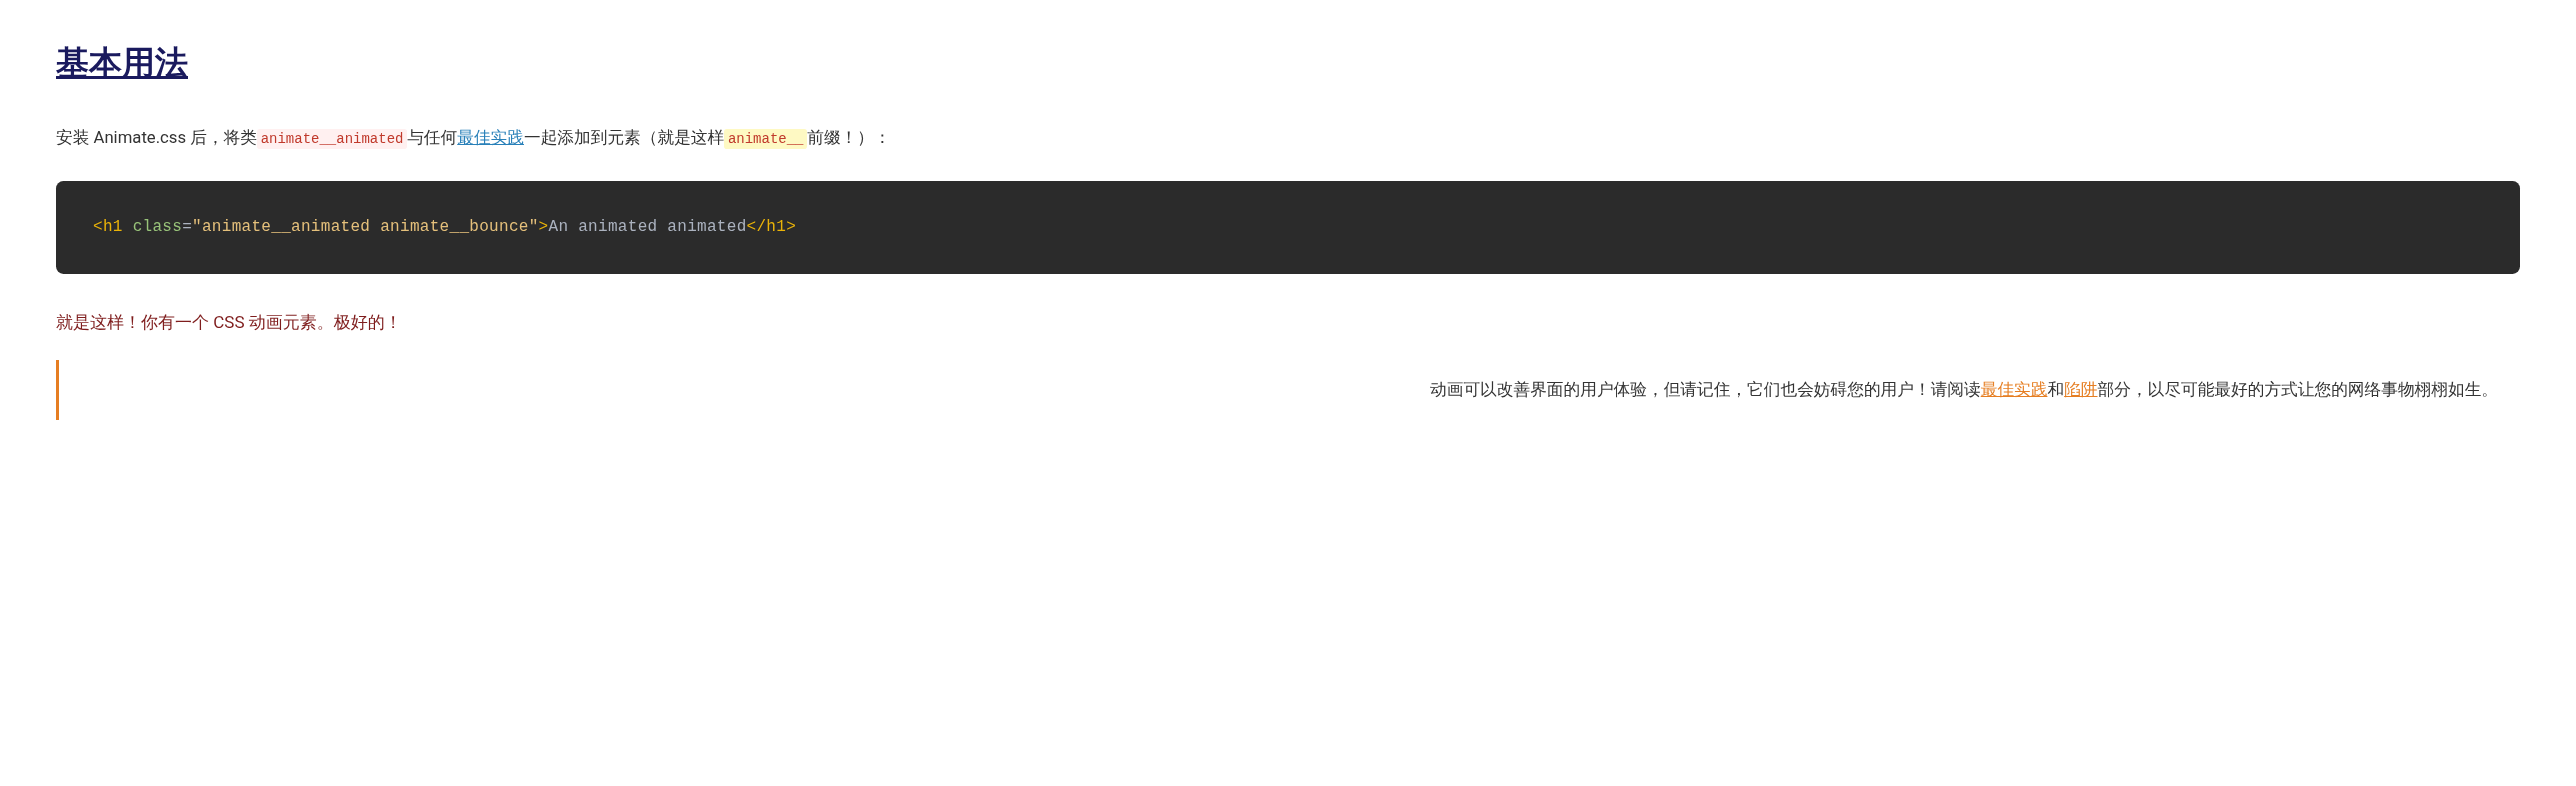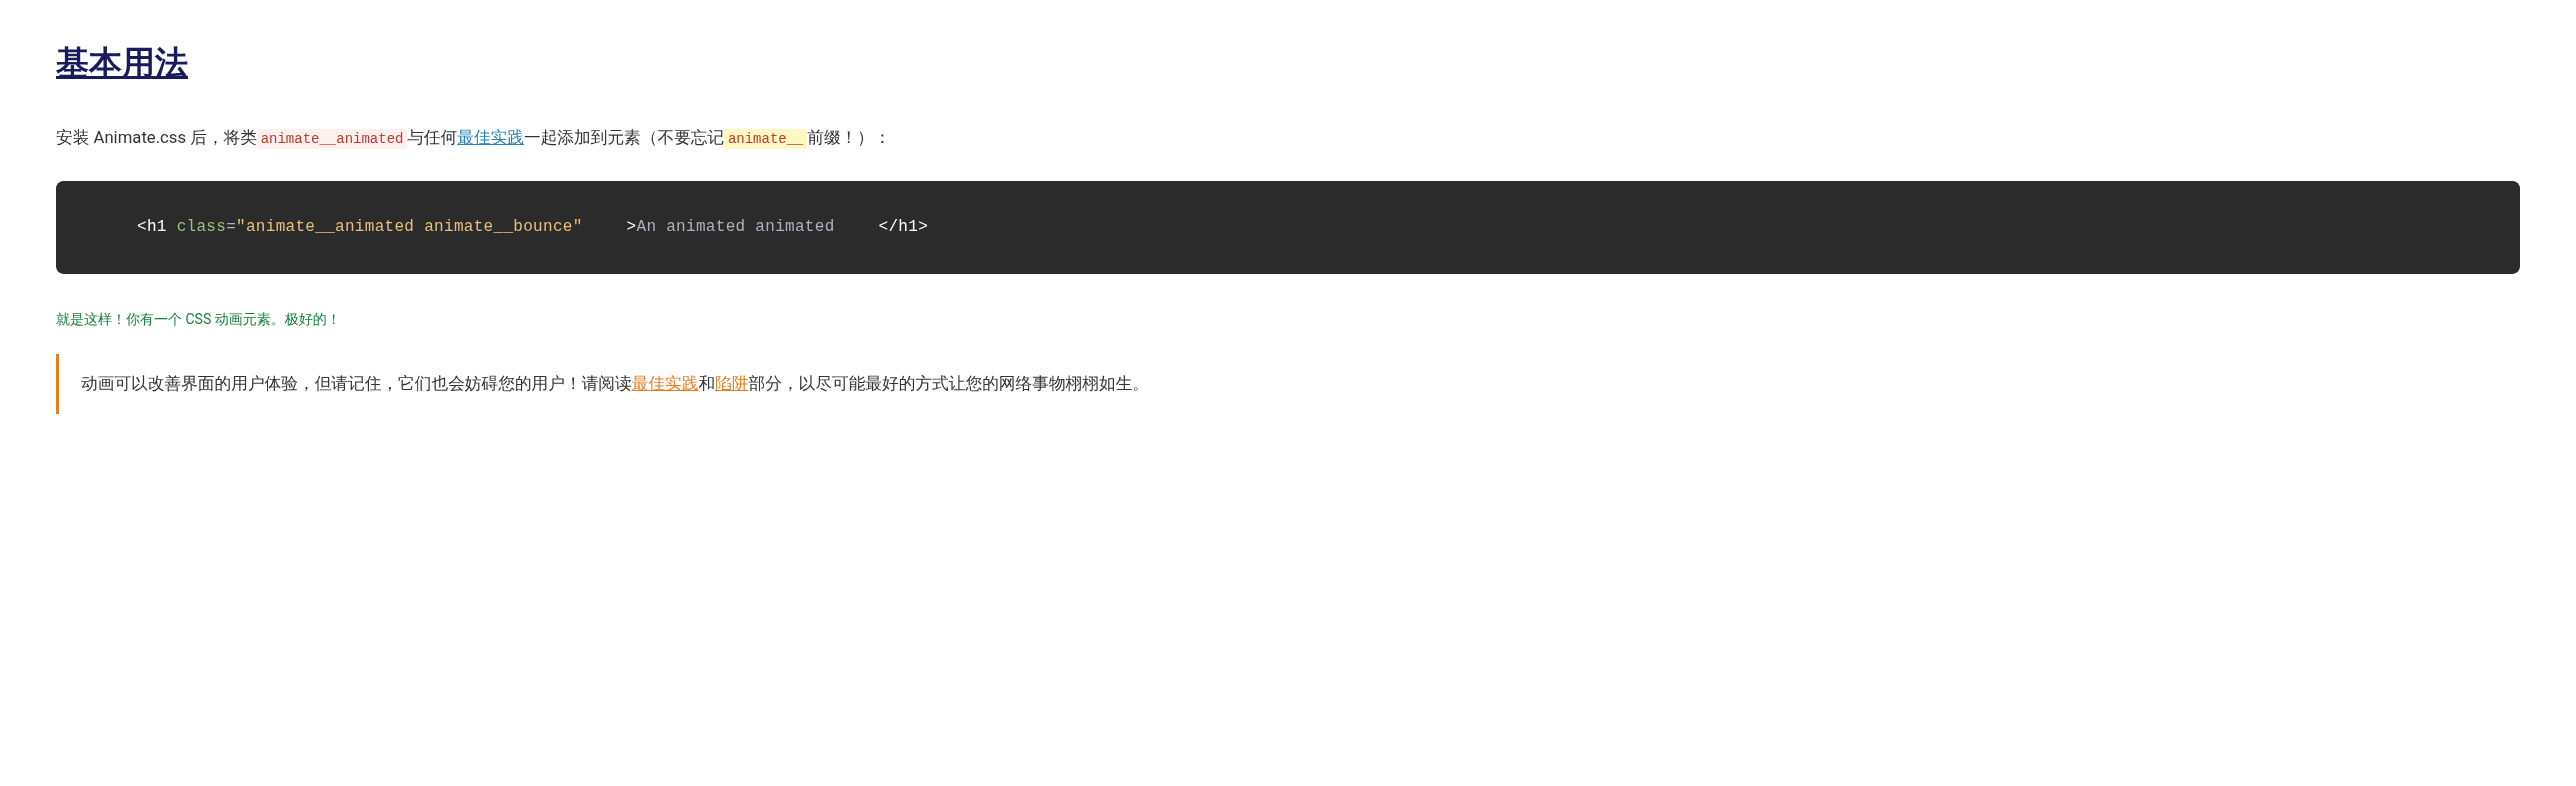--- a/index.html
+++ b/index.html
@@ -63,66 +63,66 @@
       padding: 33px 37px;
       margin-bottom: 33px;
       font-family: "SFMono-Regular", Consolas, "Liberation Mono", Menlo, monospace;
       font-size: 16px;
       line-height: 1.7;
       color: #f8f8f2;
       letter-spacing: 0.3px;
     }
 
     .code-block .tag {
-      color: #ffffff;
-      margin-left: 44px;
+      color: #eab308;
     }
 
     .code-block .attr-name {
       color: #98c379;
     }
 
     .code-block .attr-value {
       color: #e5c07b;
     }
 
     .code-block .text-content {
       color: #abb2bf;
     }
 
     .success-text {
-      font-size: 14px;
-      color: #15803d;
+      font-size: 17px;
+      color: #7f1d1d;
       margin-bottom: 22px;
       line-height: 1.8;
     }
 
     .warning-block {
       border-left: 3.7px solid #e67e22;
       padding: 15px 22px;
       background-color: #ffffff;
       color: #333;
       font-size: 16.7px;
       line-height: 1.8;
       margin-top: 9.3px;
+      text-align: right;
     }
 
     .warning-link {
       color: #e67e22;
       text-decoration: underline;
       cursor: pointer;
     }
   </style>
 </head>
 <body>
 
 <h1 class="page-title">基本用法</h1>
 
 <p class="intro-text">
-  <span>安装 Animate.css 后，将类</span><code class="inline-code">animate__animated</code><span>与任何</span><a class="link-text">最佳实践</a><span>一起添加到元素（不要忘记</span><code class="inline-code-orange">animate__</code><span>前缀！）：</span>
+  <span>安装 Animate.css 后，将类</span><code class="inline-code">animate__animated</code><span>与任何</span><a class="link-text">最佳实践</a><span>一起添加到元素（就是这样</span><code class="inline-code-orange">animate__</code><span>前缀！）：</span>
 </p>
 
 <div class="code-block">
   <span class="tag">&lt;h1</span>
   <span class="attr-name"> class</span><span class="text-content">=</span><span class="attr-value">"animate__animated animate__bounce"</span><span class="tag">&gt;</span><span class="text-content">An animated animated</span><span class="tag">&lt;/h1&gt;</span>
 </div>
 
 <p class="success-text">就是这样！你有一个 CSS 动画元素。极好的！</p>
 
 <div class="warning-block">

